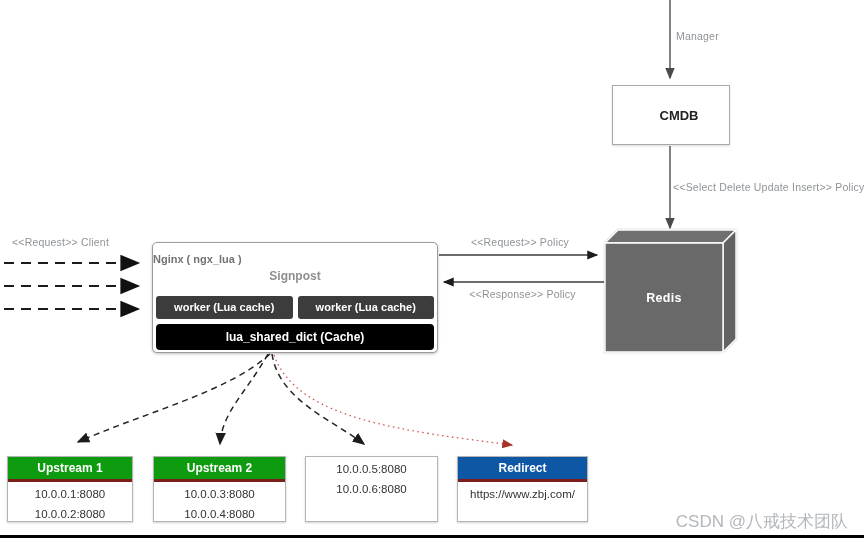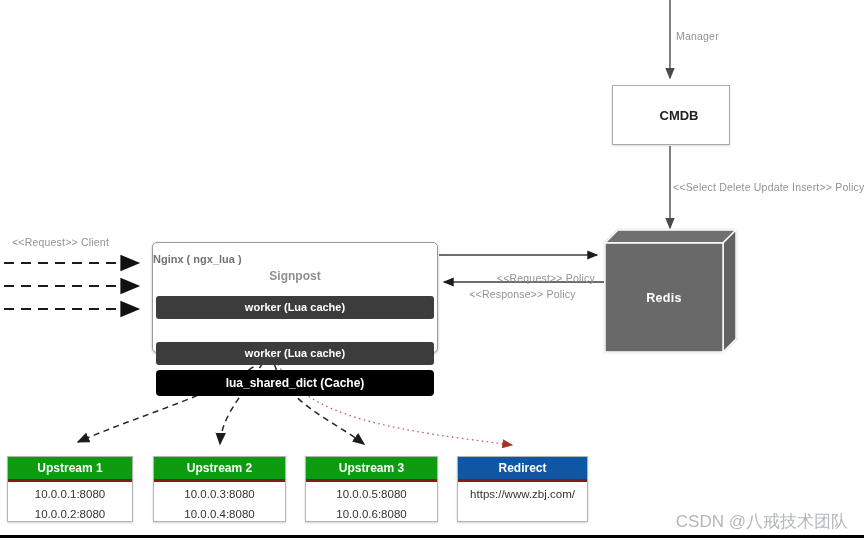--- a/index.html
+++ b/index.html
@@ -26,21 +26,21 @@
     color:#fff;font-weight:bold;font-size:12.5px;letter-spacing:.3px;
   }
   
   .nginx{
     left:152px;top:242px;width:286px;height:111px;background:#fff;
     border:1.5px solid #9b9b9b;border-radius:5px;box-sizing:border-box;
     box-shadow:0 1px 3px rgba(0,0,0,.25);
   }
   .nginx .title{margin-top:8px;text-align:left;font-weight:bold;font-size:11px;color:#737373;line-height:17px;}
   .nginx .subtitle{text-align:center;font-weight:bold;font-size:12px;color:#8f8f8f;line-height:16px;}
-  .nginx .workers{display:flex;gap:23px;margin:12px 3px 0;flex-direction:column;}
+  .nginx .workers{display:flex;gap:5px;margin:12px 3px 0;}
   .worker{
     flex:1;background:#3c3c3c;color:#fff;font-weight:bold;font-size:11px;
     text-align:center;height:23px;line-height:23px;border-radius:3px;white-space:nowrap;
   }
   .shared-dict{
     margin:5px 3px 0;background:#000000;color:#fff;font-weight:bold;font-size:12px;
     text-align:center;height:26px;line-height:26px;border-radius:4px;
   }
   
   .card{
@@ -103,21 +103,21 @@
 
     <path d="M270,354 C228,392 146,412 78,442" fill="none" stroke="#262626" stroke-width="1.5" stroke-dasharray="6 4.5" marker-end="url(#mBlk)"></path>
     <path d="M268,354 C246,393 222,412 220,444" fill="none" stroke="#262626" stroke-width="1.5" stroke-dasharray="6 4.5" marker-end="url(#mBlk)"></path>
     <path d="M272,354 C279,400 331,419 364,444" fill="none" stroke="#262626" stroke-width="1.5" stroke-dasharray="6 4.5" marker-end="url(#mBlk)"></path>
     <path d="M274,355 C297,420 405,431 512,445" fill="none" stroke="#cf6058" stroke-width="1.3" stroke-dasharray="1.6 3.4" marker-end="url(#mRed)"></path>
   </svg>
 
   <div class="abs edge-label" style="left:676px;top:30px;">Manager</div>
   <div class="abs edge-label" style="left:673px;top:181px;">&lt;&lt;Select Delete Update Insert&gt;&gt; Policy</div>
   <div class="abs edge-label" style="left:12px;top:236px;">&lt;&lt;Request&gt;&gt; Client</div>
-  <div class="abs edge-label" style="left:445px;top:236px;width:150px;text-align:right;margin-top:36px;">&lt;&lt;Request&gt;&gt; Policy</div>
+  <div class="abs edge-label" style="left:445px;top:236px;width:150px;text-align:center;">&lt;&lt;Request&gt;&gt; Policy</div>
   <div class="abs edge-label" style="left:445px;top:288px;width:155px;text-align:center;">&lt;&lt;Response&gt;&gt; Policy</div>
 
   <div class="abs cmdb">
     <span>CMDB</span>
   </div>
 
   <div class="abs redis-label">
     <span>Redis</span>
   </div>
 
@@ -141,21 +141,20 @@
 
   <div class="abs card card2">
     <div class="hd" style="background: rgb(14, 155, 16);">Upstream 2</div>
     <div class="bd">
       <div class="ln">10.0.0.3:8080</div>
       <div class="ln">10.0.0.4:8080</div>
     </div>
   </div>
 
   <div class="abs card card3">
-    <div class="hd" style="background: rgb(14, 155, 16);">Upstream 3</div>
     <div class="bd">
       <div class="ln">10.0.0.5:8080</div>
       <div class="ln">10.0.0.6:8080</div>
     </div>
   </div>
 
   <div class="abs watermark">CSDN @八戒技术团队</div>
 
   <div class="abs card card4">
     <div class="hd" style="background: rgb(13, 87, 165);">Redirect</div>

